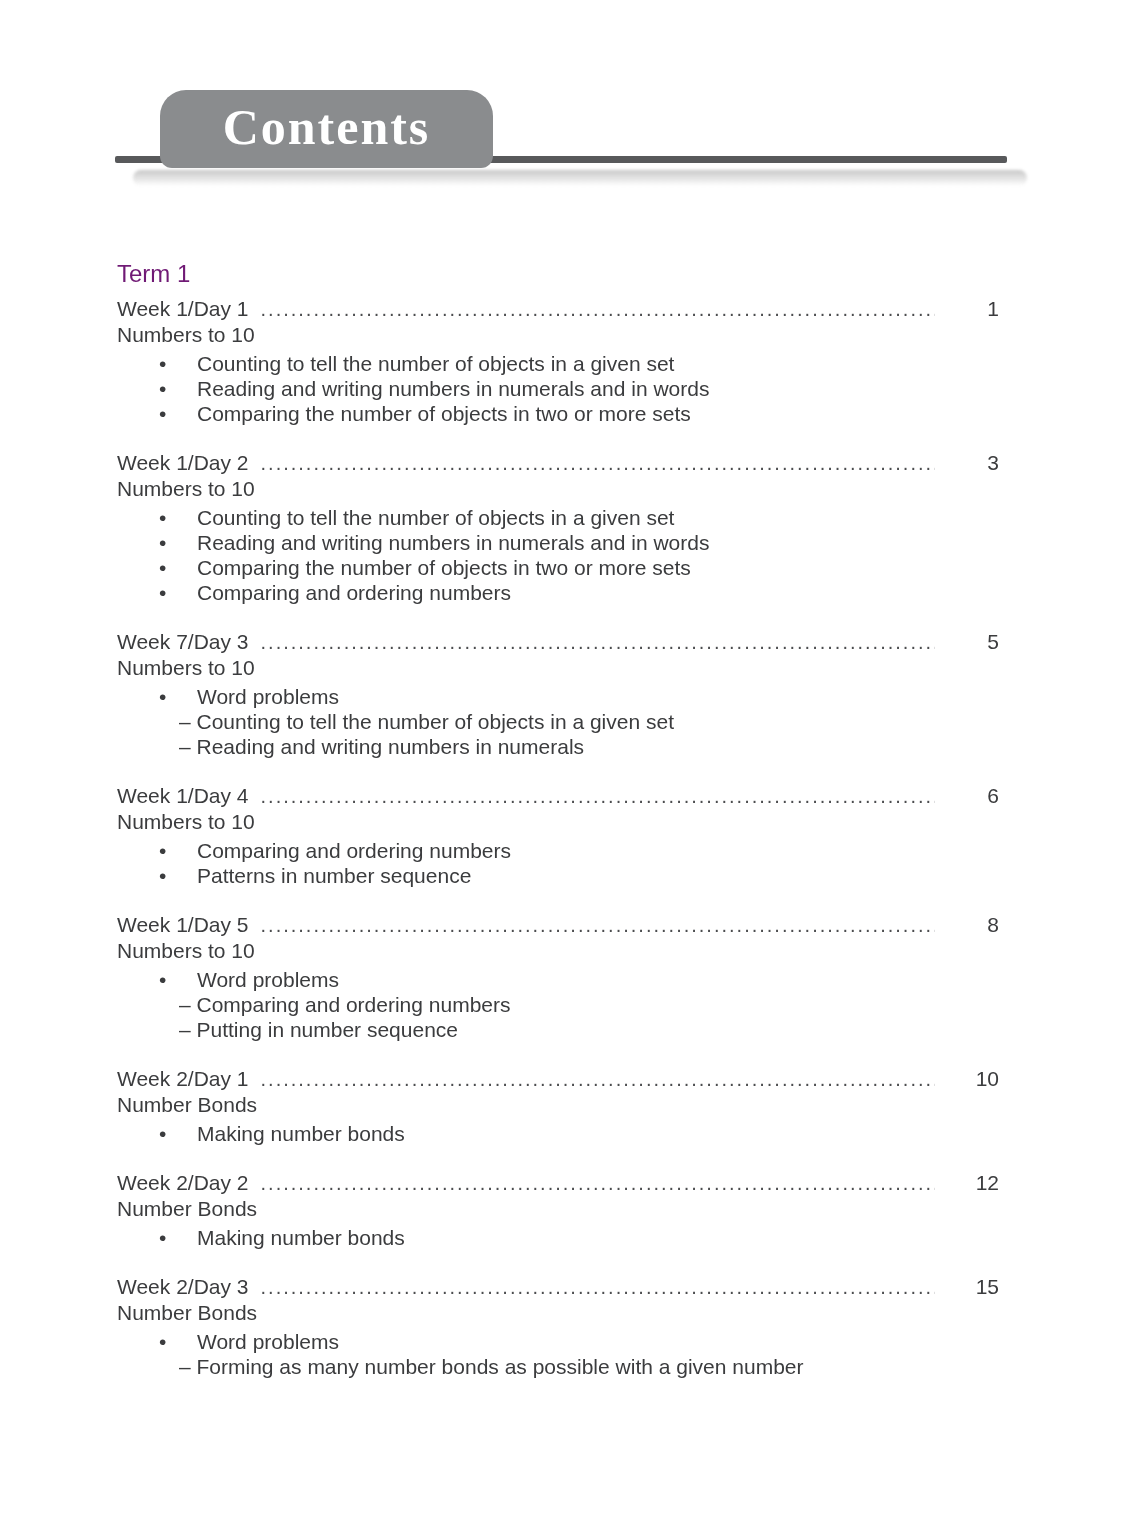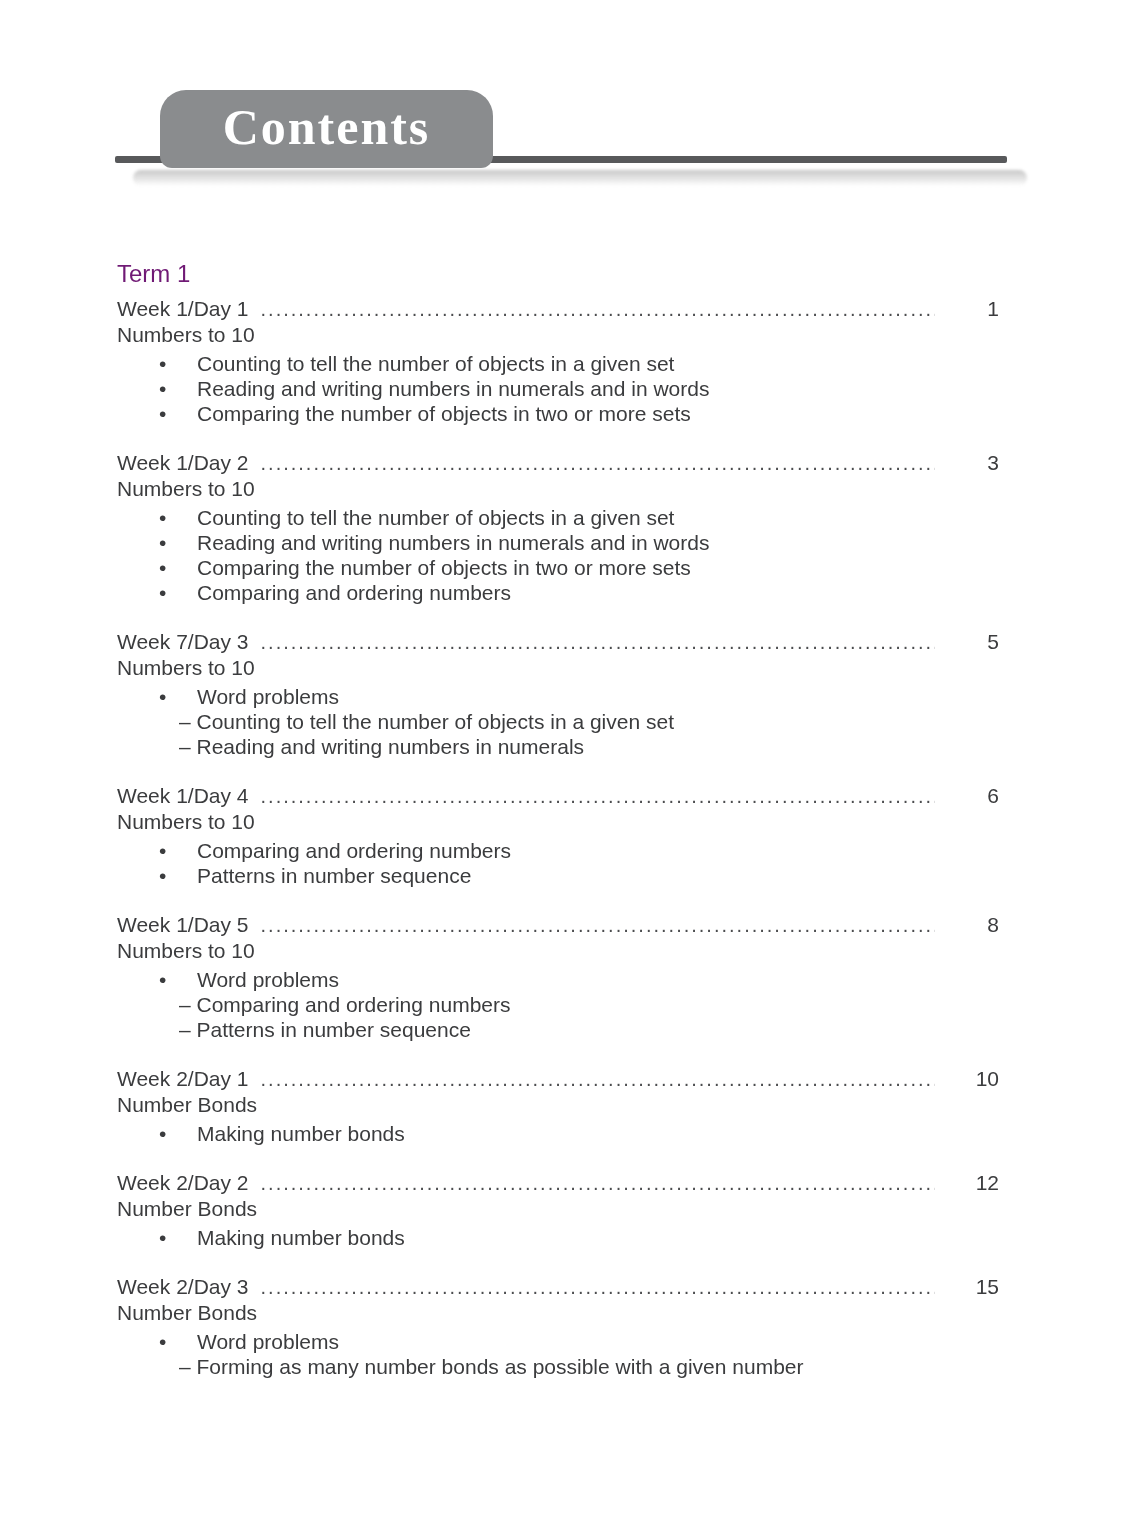--- a/index.html
+++ b/index.html
@@ -151,21 +151,21 @@
         <div class="entry">
           <div class="entry-line">
             <span class="entry-title">Week 1/Day 5</span>
             <span class="leader"></span>
             <span class="entry-page">8</span>
           </div>
           <div class="entry-topic">Numbers to 10</div>
           <ul class="items">
             <li class="bullet">Word problems</li>
             <li class="subitem">– Comparing and ordering numbers</li>
-            <li class="subitem">– Patterns in number sequence</li>
+            <li class="subitem">– Putting in number sequence</li>
           </ul>
         </div>
         <div class="entry">
           <div class="entry-line">
             <span class="entry-title">Week 2/Day 1</span>
             <span class="leader"></span>
             <span class="entry-page">10</span>
           </div>
           <div class="entry-topic">Number Bonds</div>
           <ul class="items">

